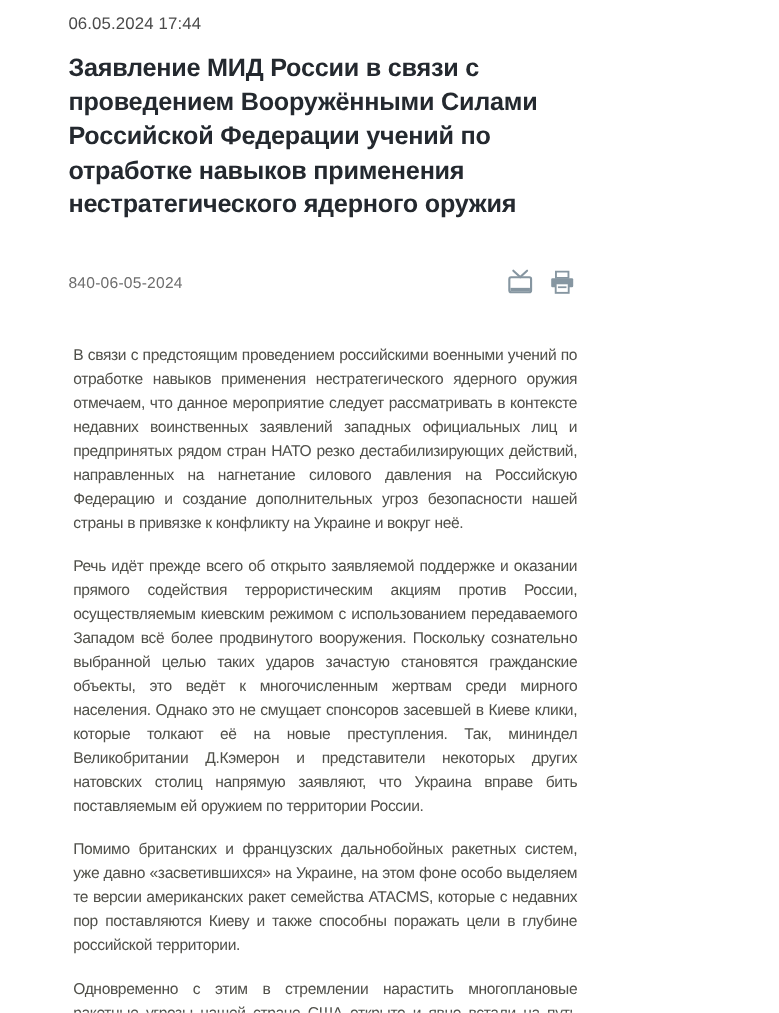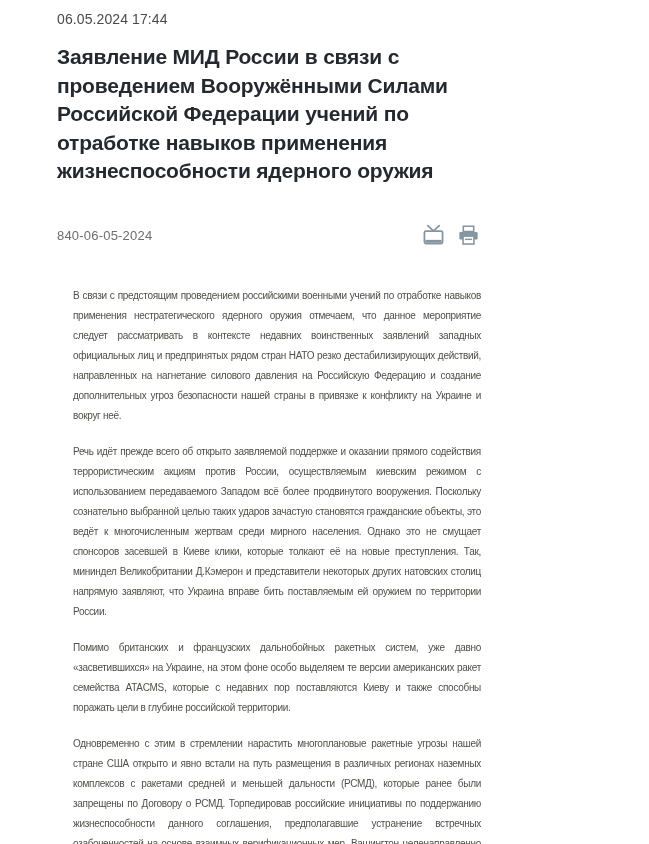--- a/index.html
+++ b/index.html
@@ -60,37 +60,37 @@
   }
   .action-icons svg {
     width: 25px;
     height: 25px;
     display: block;
   }
   .article {
     margin-top: 38px;
   }
   .article p {
-    margin: 0 0 16px 16px;
-    font-size: 10px;
+    margin: 0 0 16px 4px;
+    font-size: 13px;
     line-height: 20px;
     letter-spacing: -0.3px;
     color: #4f4f49;
     text-align: justify;
     text-justify: inter-word;
   }
 </style>
 </head>
 <body>
 
 <div class="page">
 
   <div class="date">06.05.2024 17:44</div>
 
-  <h1 class="title">Заявление МИД России в связи с проведением Вооружёнными Силами Российской Федерации учений по отработке навыков применения жизнеспособности ядерного оружия</h1>
+  <h1 class="title">Заявление МИД России в связи с проведением Вооружёнными Силами Российской Федерации учений по отработке навыков применения нестратегического ядерного оружия</h1>
 
   <div class="meta-row">
     <span class="doc-number">840-06-05-2024</span>
 
     <span class="action-icons">
       <span class="icon-btn" title="">
         <svg viewBox="0 0 24 24" aria-hidden="true">
           <path d="M6.5 2.5 L12 7.5 L17.5 2.5" fill="none" stroke="currentColor" stroke-width="1.7" stroke-linecap="round"></path>
           <rect x="3.3" y="7.7" width="17.4" height="12" rx="1.4" fill="none" stroke="currentColor" stroke-width="1.7"></rect>
           <rect x="4.2" y="16.2" width="15.6" height="2.8" fill="currentColor"></rect>

